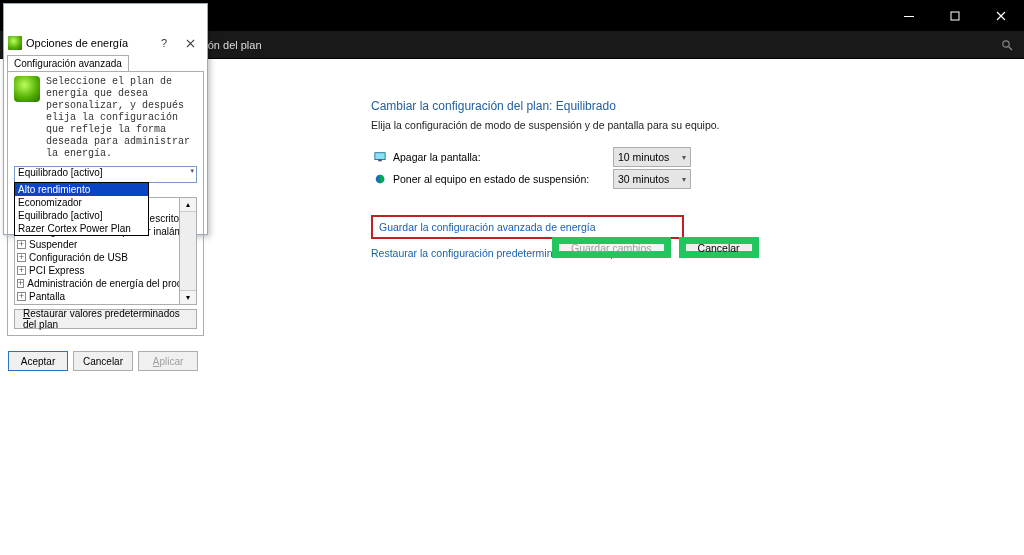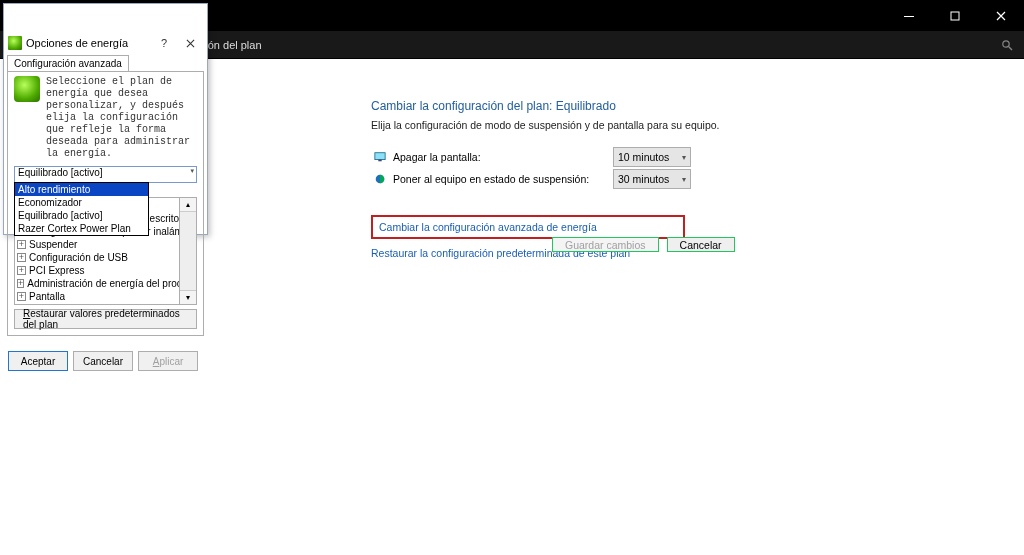--- a/index.html
+++ b/index.html
@@ -64,21 +64,21 @@
   .plan-select .caret { font-size:8px; color:#555; }
   .plan-links { margin-top:22px; }
   .plan-link { color:#1a5fb4; font-size:10.5px; display:block; margin:4px 0; }
   .plan-link.red-frame {
     border:2px solid #c12020; padding:4px 86px 4px 6px; display:inline-block;
   }
   .plan-buttons {
     position:absolute; left:552px; top:178px; display:flex; gap:8px;
   }
   .btn-flat {
-    height:15px; padding:0 12px; font-size:10.5px; border:1px solid #22c55e;
+    height:21px; padding:0 12px; font-size:10.5px; border:7px solid #22c55e;
     background:#efefef; display:flex; align-items:center; justify-content:center;
     color:#000;
   }
   .btn-flat.disabled { color:#a0a0a0; background:#f4f4f4; }
 
   
   .dialog {
     position:absolute; left:3px; top:3px; width:205px; height:232px;
     background:#fff; border:1px solid #9aa8bd;
     box-shadow:2px 2px 6px rgba(0,0,0,.25);
@@ -270,21 +270,21 @@
           </span>
           <span>Poner al equipo en estado de suspensión:</span>
         </span>
         <div class="plan-select">
           <span>30 minutos</span>
           <span class="caret">▾</span>
         </div>
       </div>
 
       <div class="plan-links">
-        <a class="plan-link red-frame">Cambiar la configuración avanzada de energía</a>
+        <a class="plan-link red-frame">Guardar la configuración avanzada de energía</a>
         <a class="plan-link">Restaurar la configuración predeterminada de este plan</a>
       </div>
     </div>
 
     <div class="plan-buttons">
       <div class="btn-flat disabled">Guardar cambios</div>
       <div class="btn-flat">Cancelar</div>
     </div>
   </div>
 </div>

